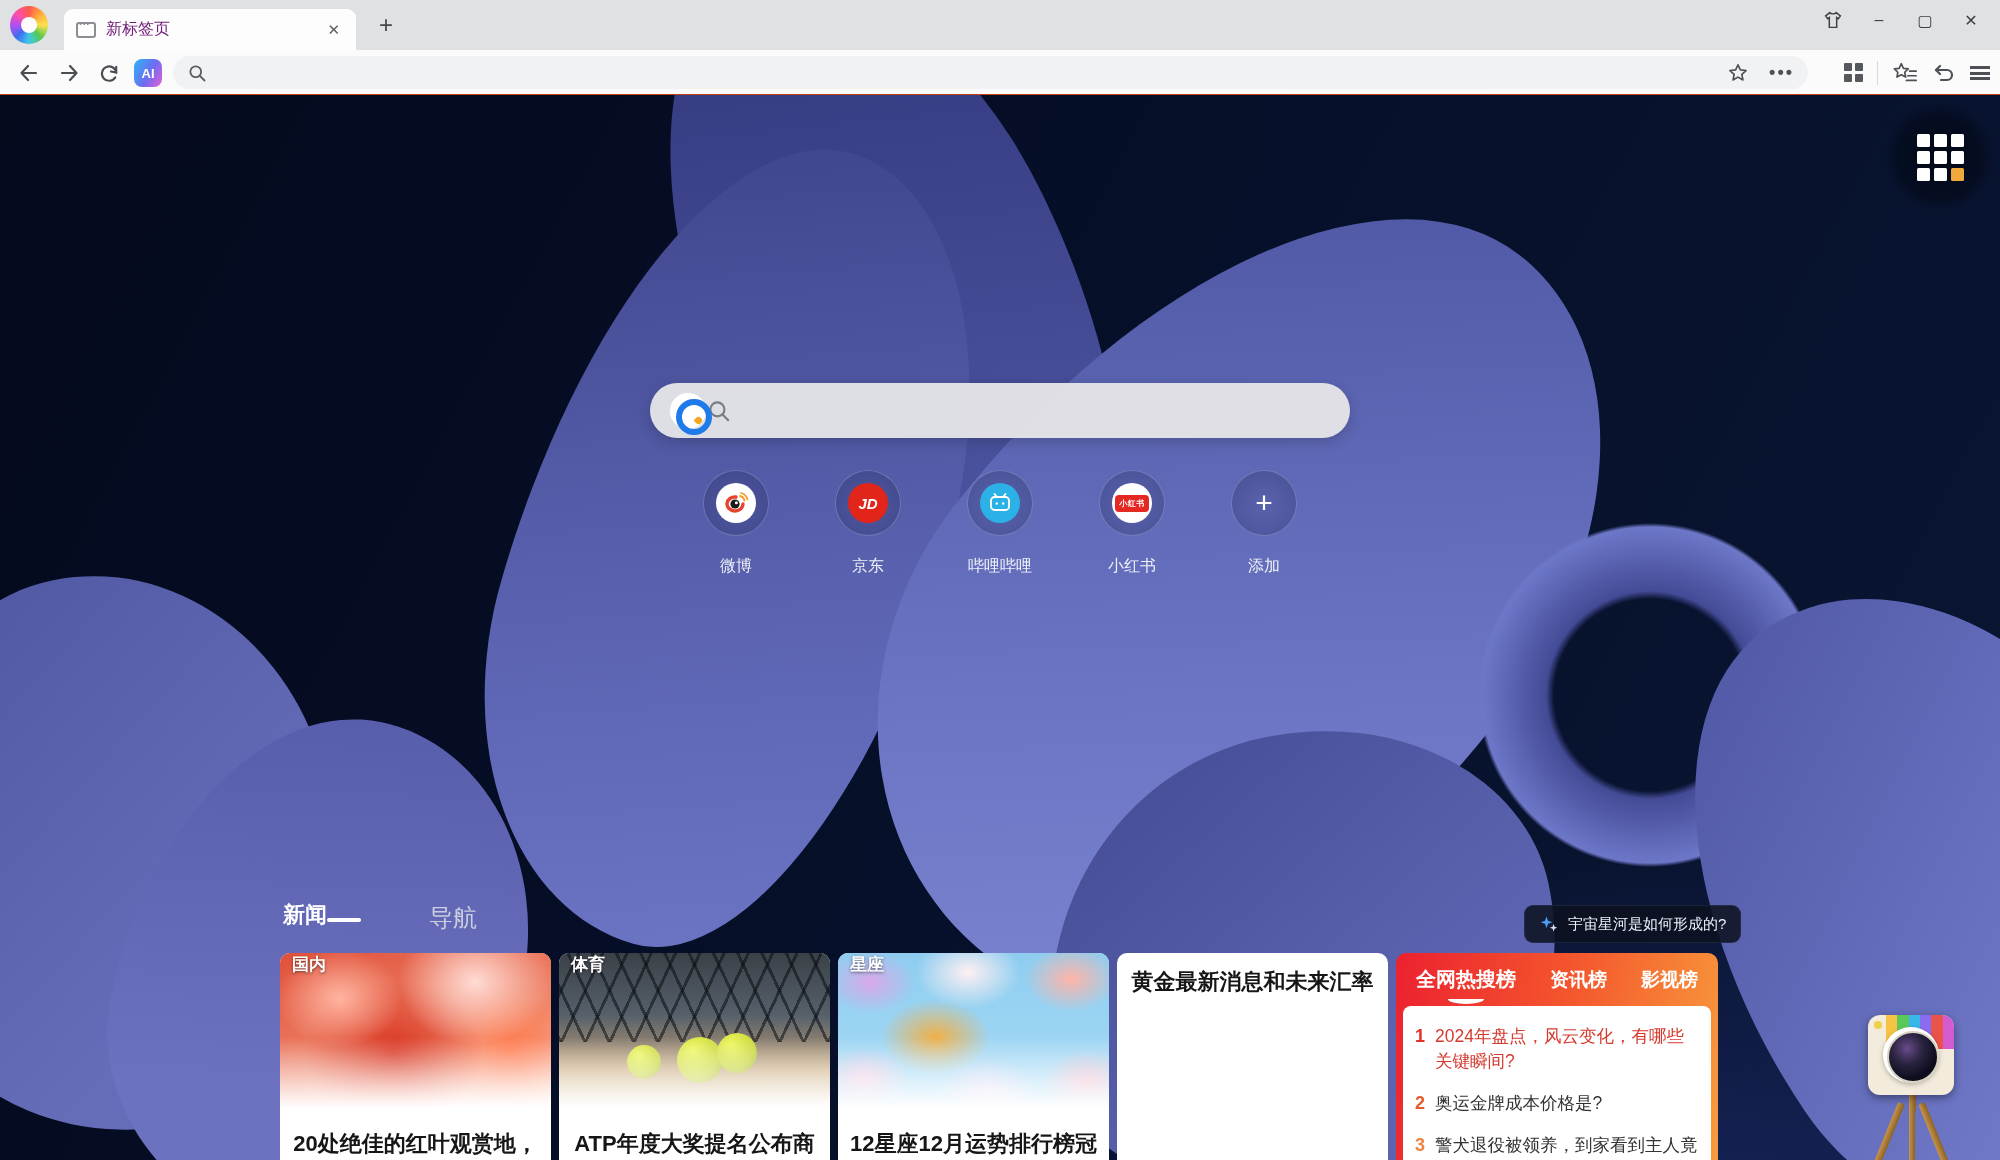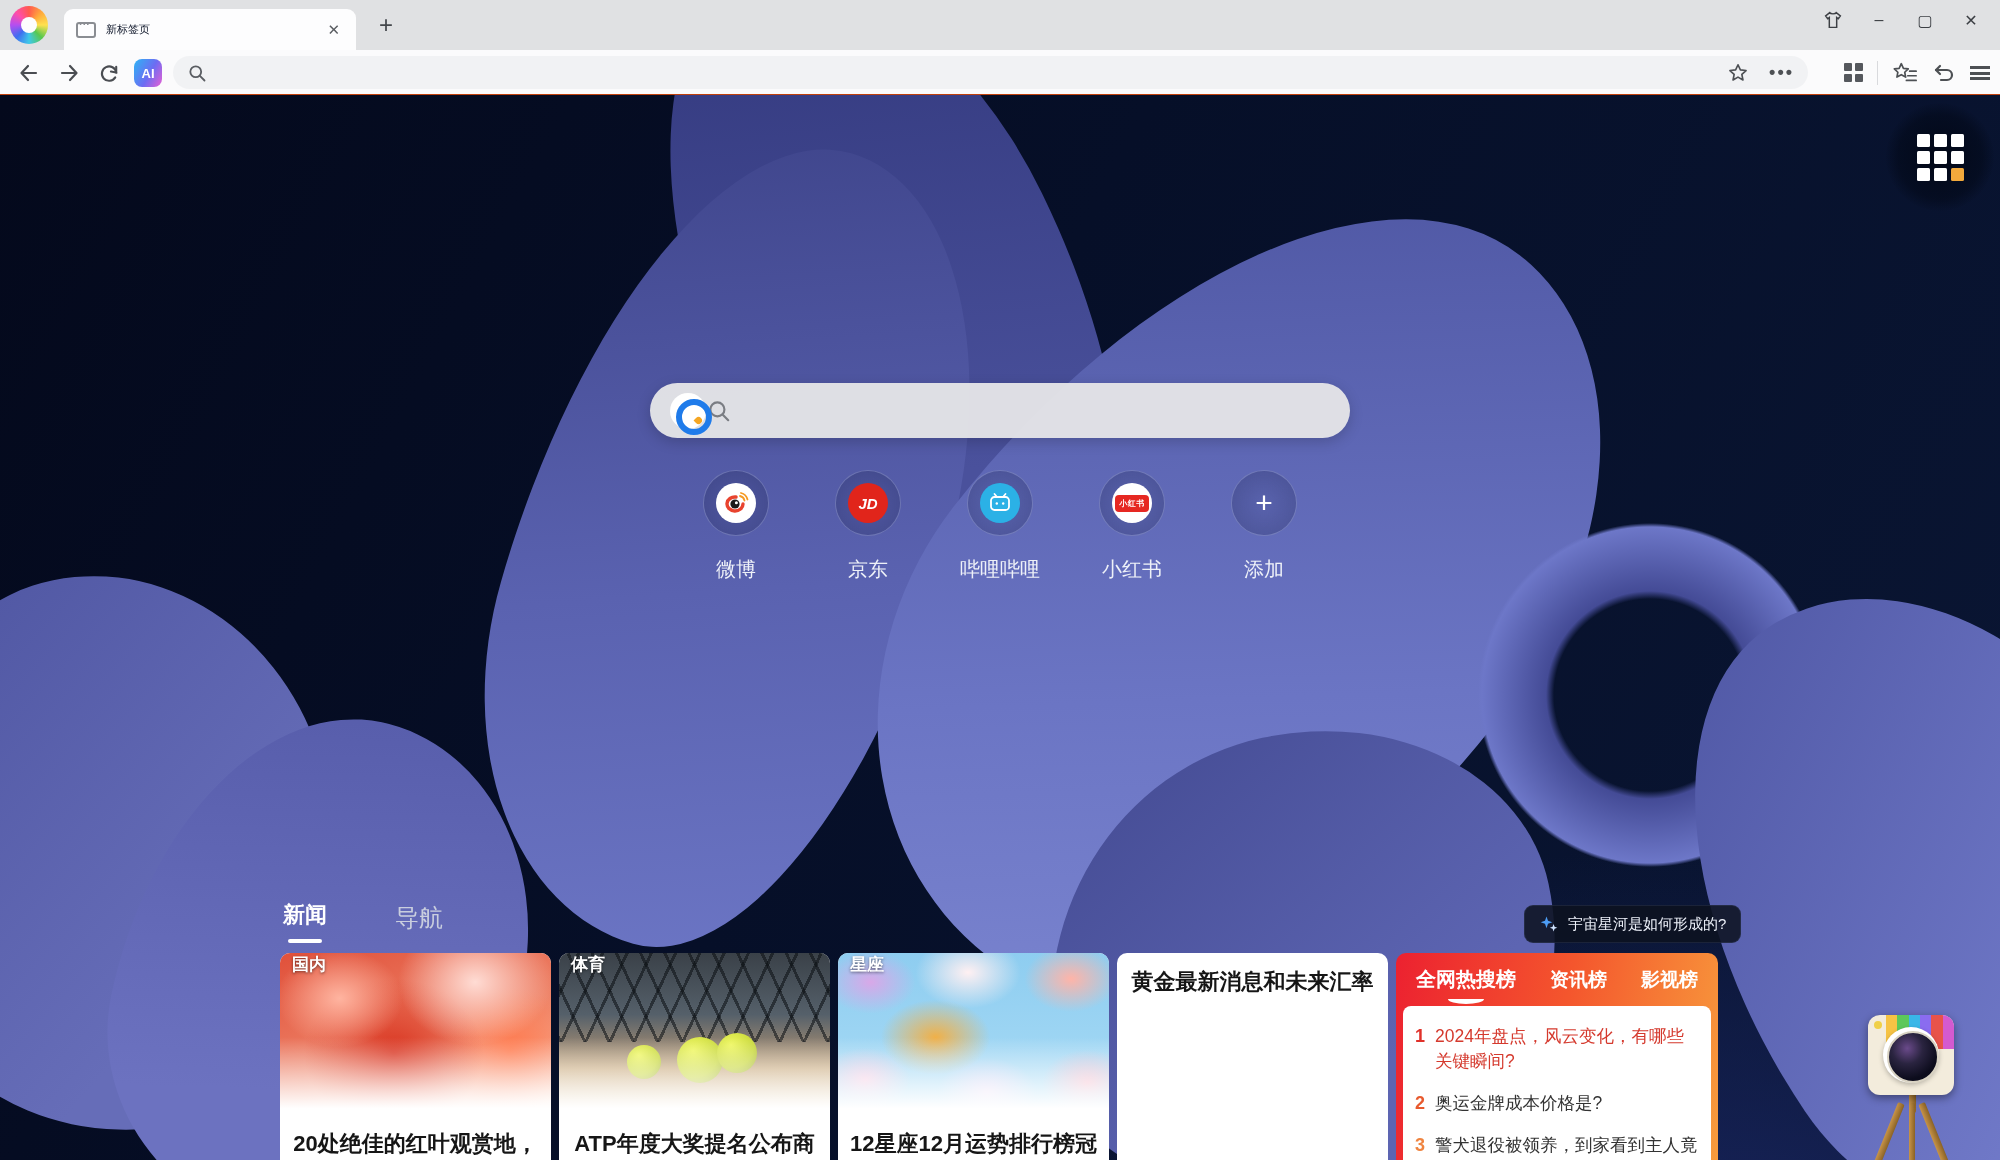--- a/index.html
+++ b/index.html
@@ -9,21 +9,21 @@
 
   
   .tabstrip { position:absolute; left:0; top:0; width:2000px; height:50px; background:#e0e1e3; }
   .browser-logo { position:absolute; left:10px; top:6px; width:38px; height:38px; border-radius:50%;
     background:conic-gradient(#ff5a4e,#ffa93c,#ffe14e,#57c84f,#3fc8e8,#3f6ef0,#b44ef0,#ff4ea8,#ff5a4e); }
   .browser-logo::after { content:""; position:absolute; left:11px; top:11px; width:16px; height:16px; border-radius:50%; background:#fdfdfd; }
   .tab { position:absolute; left:64px; top:9px; width:292px; height:41px; background:#fdfdfe; border-radius:9px 9px 0 0;
     display:flex; align-items:center; padding:0 12px; }
   .tab-favicon { width:20px; height:16px; border:2px solid #8a8d92; border-radius:3px; position:relative; flex:0 0 auto; }
   .tab-favicon::after { content:"···"; position:absolute; left:1px; top:-6px; font-size:11px; letter-spacing:0; color:#8a8d92; font-weight:bold; }
-  .tab-title { margin-left:10px; font-size:11px; color:#0f172a; flex:1 1 auto; white-space:nowrap; overflow:hidden; }
+  .tab-title { margin-left:10px; font-size:16px; color:#701a75; flex:1 1 auto; white-space:nowrap; overflow:hidden; }
   .tab-close { font-size:15px; color:#5a5d62; padding:2px 4px; cursor:default; }
   .newtab-btn { position:absolute; left:372px; top:12px; font-size:24px; color:#44474c; width:28px; height:28px; text-align:center; line-height:26px; }
   .titlebar-controls { position:absolute; right:6px; top:0; height:40px; display:flex; align-items:center; }
   .tb-btn { width:46px; height:40px; display:flex; align-items:center; justify-content:center; color:#3c3f44; font-size:16px; }
   .tb-btn svg { stroke:#3c3f44; }
 
   
   .toolbar { position:absolute; left:0; top:50px; width:2000px; height:45px; background:#fbfbfc; border-bottom:1px solid #c2410c; }
   .nav-ico { position:absolute; top:6px; width:34px; height:34px; display:flex; align-items:center; justify-content:center; }
   .ai-badge { position:absolute; left:134px; top:9px; width:28px; height:28px; border-radius:8px; color:#fff; font-weight:bold; font-size:13px;
@@ -83,30 +83,30 @@
   .search-pill input { flex:1 1 auto; border:none; outline:none; background:transparent; font-size:22px; color:#555; margin-left:16px; }
   .search-pill input::placeholder { color:#8f9298; }
 
   
   .quick-links { position:absolute; left:670px; top:375px; display:flex; }
   .ql { width:132px; display:flex; flex-direction:column; align-items:center; }
   .ql-circle { width:66px; height:66px; border-radius:50%; border:1px solid rgba(200,210,255,0.30);
     background:radial-gradient(circle, rgba(28,36,84,0.10) 0%, rgba(20,26,66,0.30) 100%);
     display:flex; align-items:center; justify-content:center; }
   .ql-inner { width:40px; height:40px; border-radius:50%; display:flex; align-items:center; justify-content:center; overflow:hidden; }
-  .ql-label { margin-top:20px; font-size:20px; color:#eef1f8; }
+  .ql-label { margin-top:20px; font-size:16px; color:#eef1f8; }
   .inner-white { background:#fff; }
   .inner-bili { background:#2bb1e6; }
   .inner-jd { background:#e1251b; color:#fff; font-weight:bold; font-size:15px; font-style:italic; }
   .xhs-badge { background:#e62822; color:#fff; font-weight:bold; font-size:8px; border-radius:4px; padding:3px 4px; letter-spacing:0.5px; }
   .plus-glyph { color:#fff; font-size:30px; font-weight:300; line-height:1; }
 
   
   .section-tabs { position:absolute; left:283px; top:805px; display:flex; gap:36px; align-items:flex-start; }
-  .stab { display:flex; flex-direction:column; align-items:center; }
+  .stab { display:flex; flex-direction:row; align-items:center; }
   .stab-label { font-size:22px; font-weight:bold; color:#ffffff; }
   .stab.inactive .stab-label { font-size:24px; font-weight:normal; color:#c9cede; padding-top:2px;margin-left:32px; }
   .stab-underline { width:34px; height:4px; border-radius:2px; background:#fff; margin-top:9px; }
 
   
   .cards { position:absolute; left:280px; top:858px; width:1442px; display:flex; gap:8px; }
   .news-card { width:271px; height:300px; background:#fff; border-radius:10px; overflow:hidden; flex:0 0 auto; position:relative; }
   .card-art { height:162px; position:relative; }
   .card-art::after { content:""; position:absolute; inset:0; background:linear-gradient(180deg, rgba(255,255,255,0) 52%, #ffffff 96%); }
   .card-tag { position:absolute; left:12px; top:0; z-index:2; font-size:17px; font-weight:bold; color:#fff; text-shadow:0 1px 3px rgba(0,0,0,.55); }

